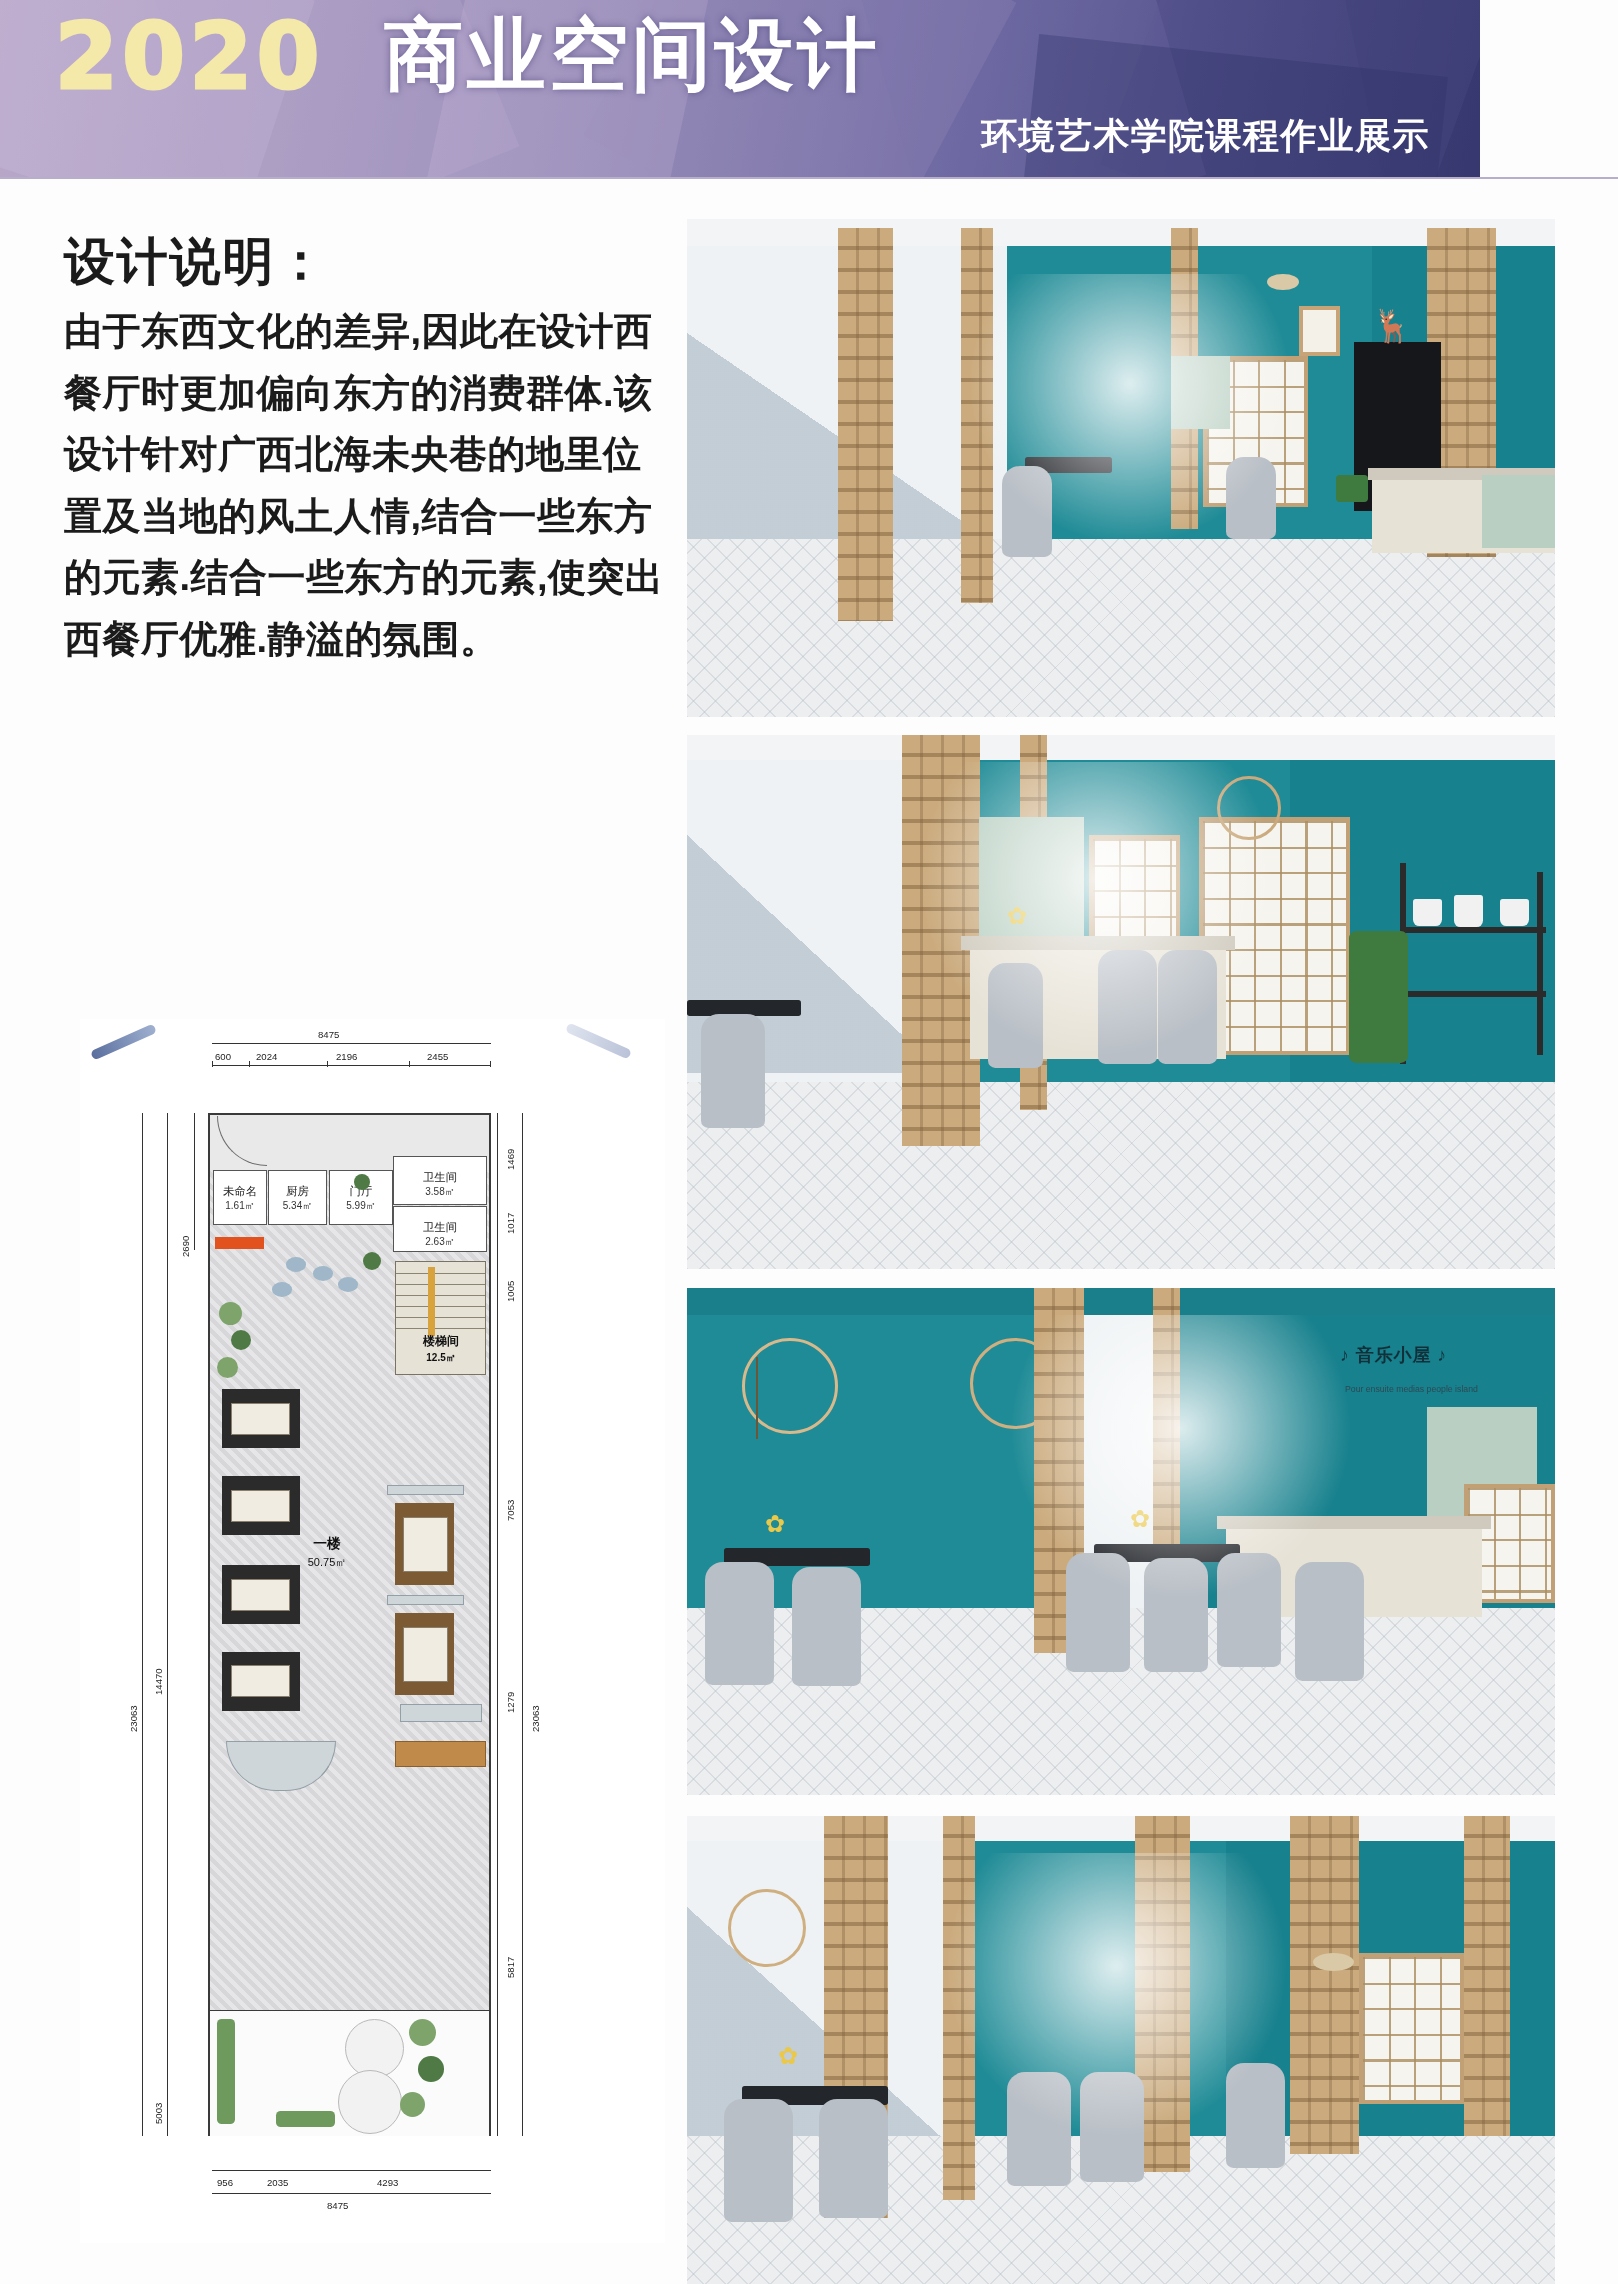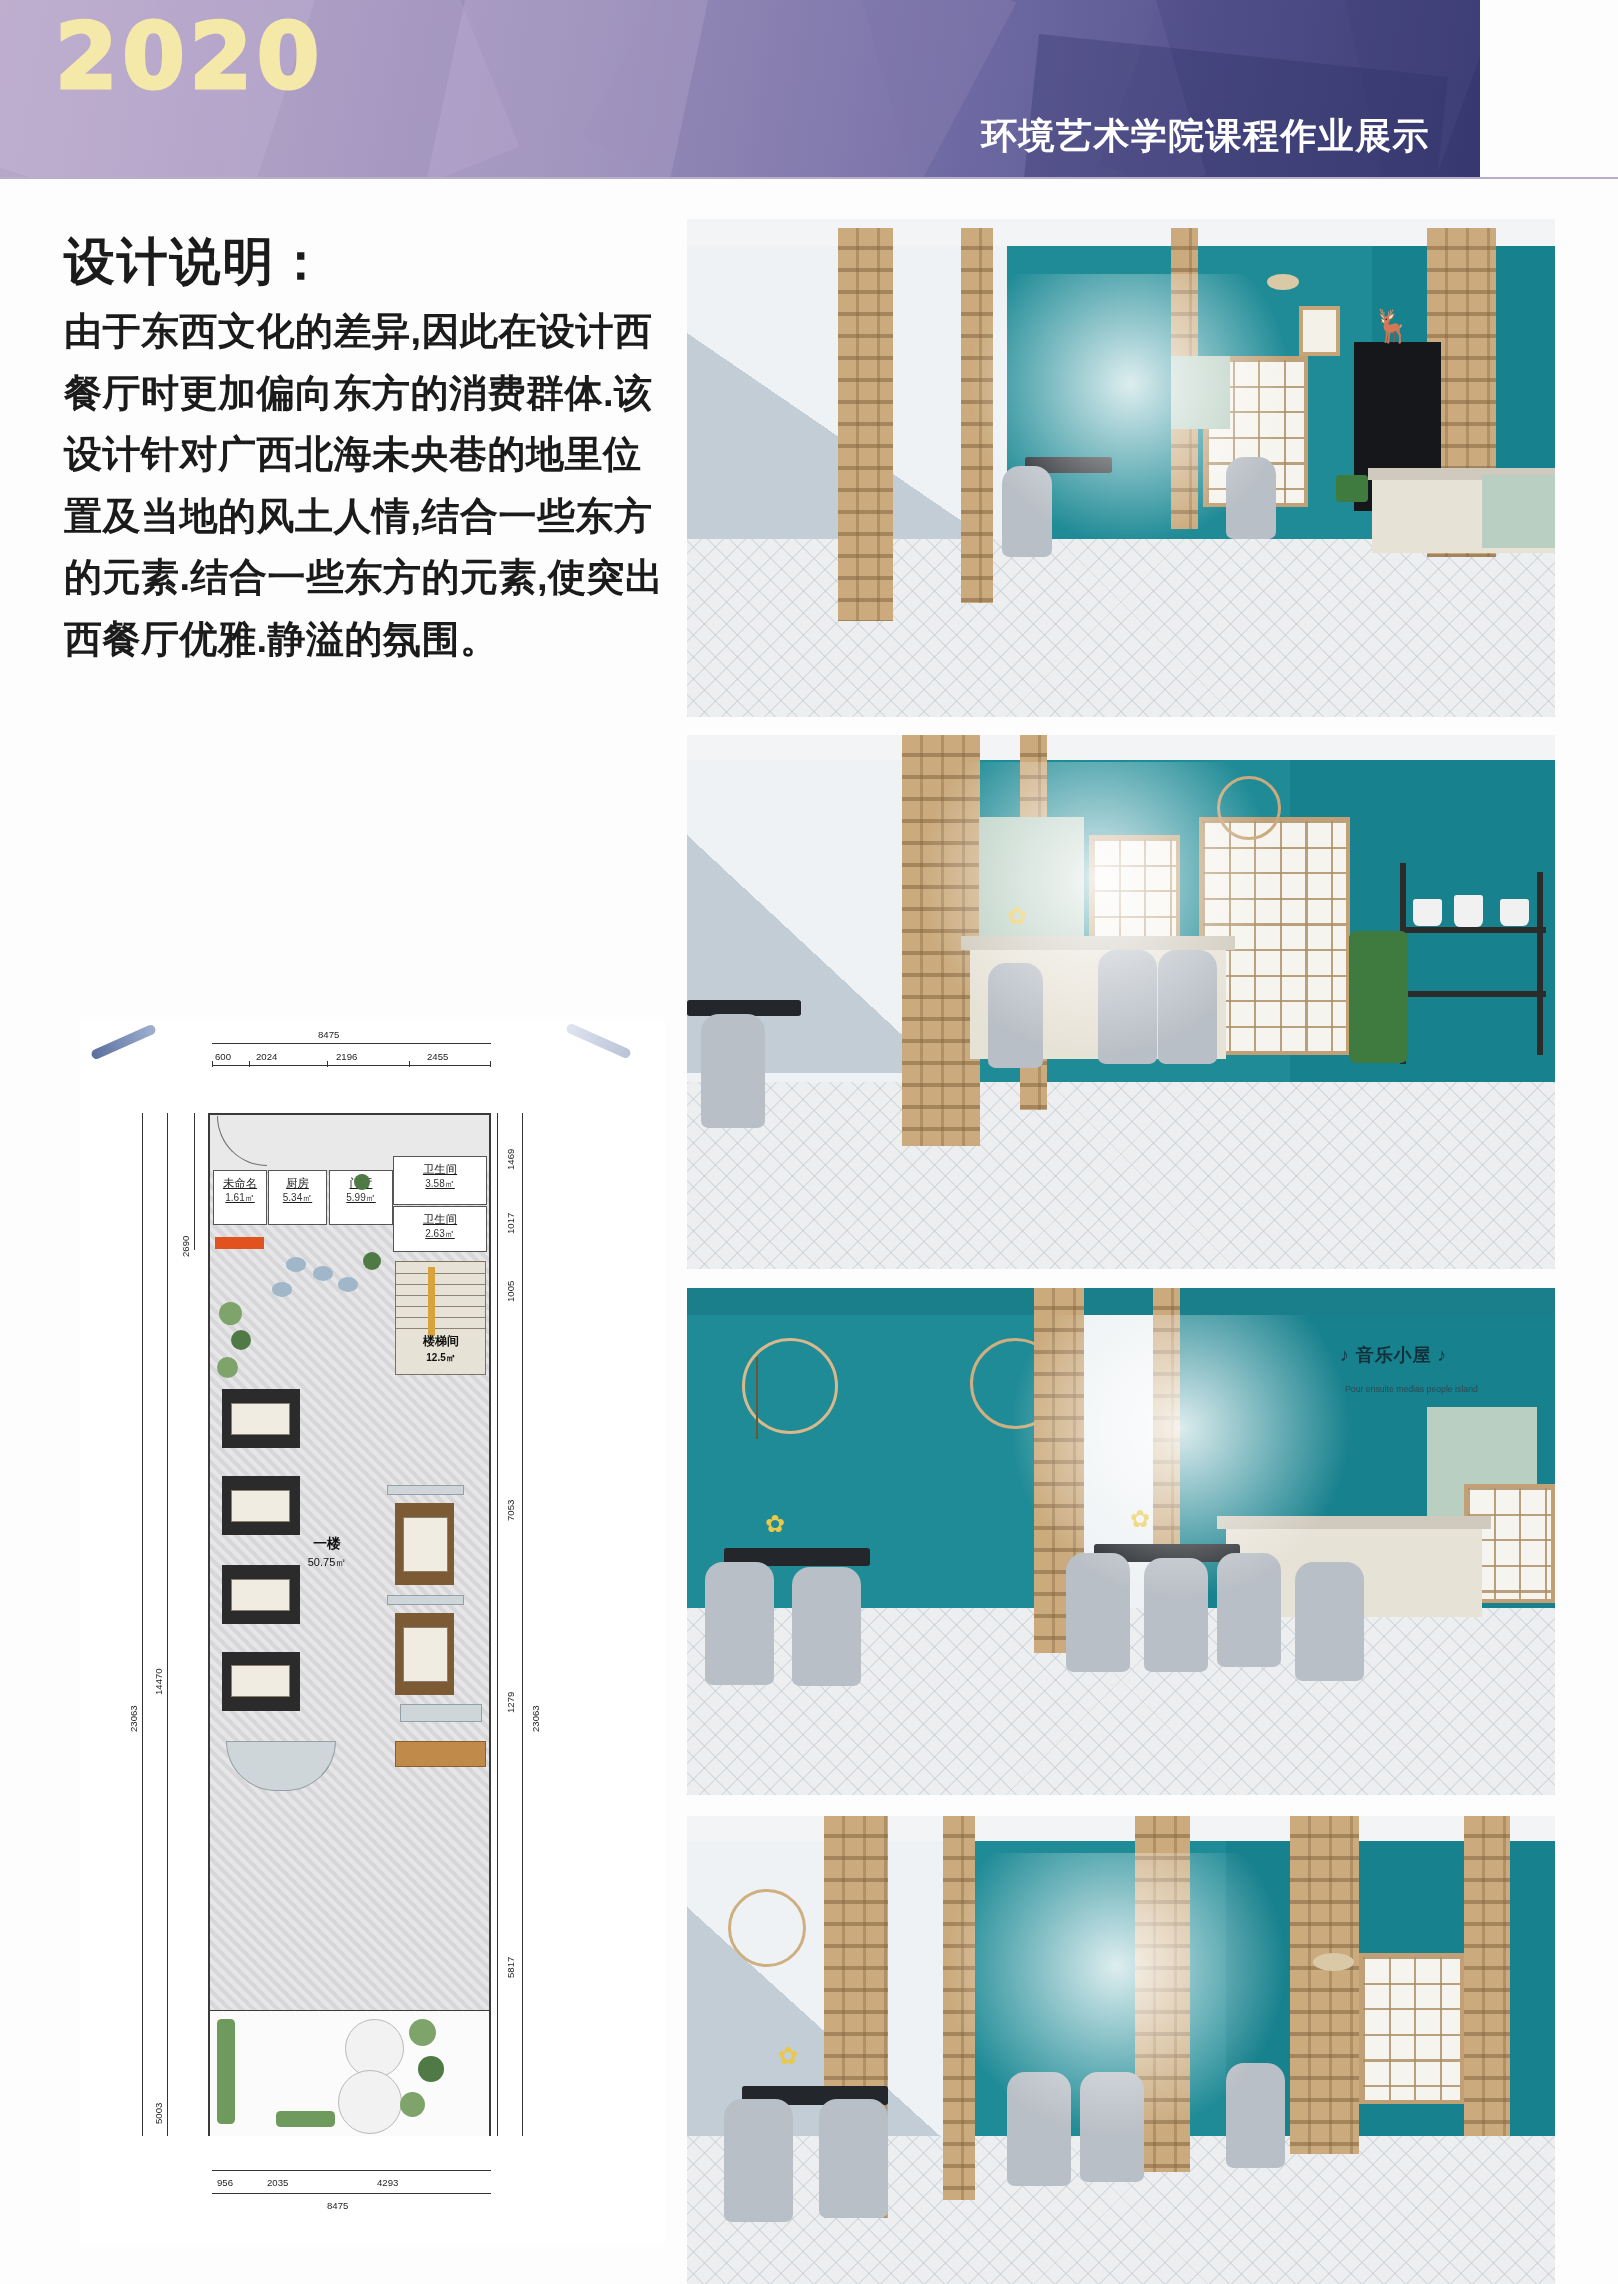--- a/index.html
+++ b/index.html
@@ -133,22 +133,21 @@
     border-top: 1.8px solid #3a3a3a;
   }
   .room {
     position: absolute;
     background: #ffffff;
     border: 1.4px solid #555;
     font-size: 11.4px;
     color: #1b1b1b;
     text-align: center;
     line-height: 1.3;
-    padding-top: 5px;
-    text-decoration: underline;
+    padding-top: 13px;
   }
   .room .area { display: block; font-size: 10px; color: #333; }
   .plan-label-big {
     position: absolute;
     font-size: 13.7px;
     font-weight: bold;
     color: #111;
     text-align: center;
     line-height: 1.3;
   }
@@ -272,20 +271,21 @@
     <div class="facet f1"></div>
     <div class="facet f2"></div>
     <div class="facet f3"></div>
     <div class="facet f4"></div>
     <div class="facet f5"></div>
     <div class="facet f6"></div>
     <div class="facet f7"></div>
     <div class="facet f8"></div>
 
     <div class="year">2020</div>
+    <div class="main-title">商业空间设计</div>
     <div class="sub-title">环境艺术学院课程作业展示</div>
   </div>
   <div class="header-rule"></div>
 
   <div class="desc-heading">设计说明：</div>
   <div class="desc-body">由于东西文化的差异,因此在设计西餐厅时更加偏向东方的消费群体.该设计针对广西北海未央巷的地里位置及当地的风土人情,结合一些东方的元素.结合一些东方的元素,使突出西餐厅优雅.静溢的氛围。</div>
 
   <div class="plan">
 
     <div class="northarrow" style="left:9px; top:18px;"></div>

